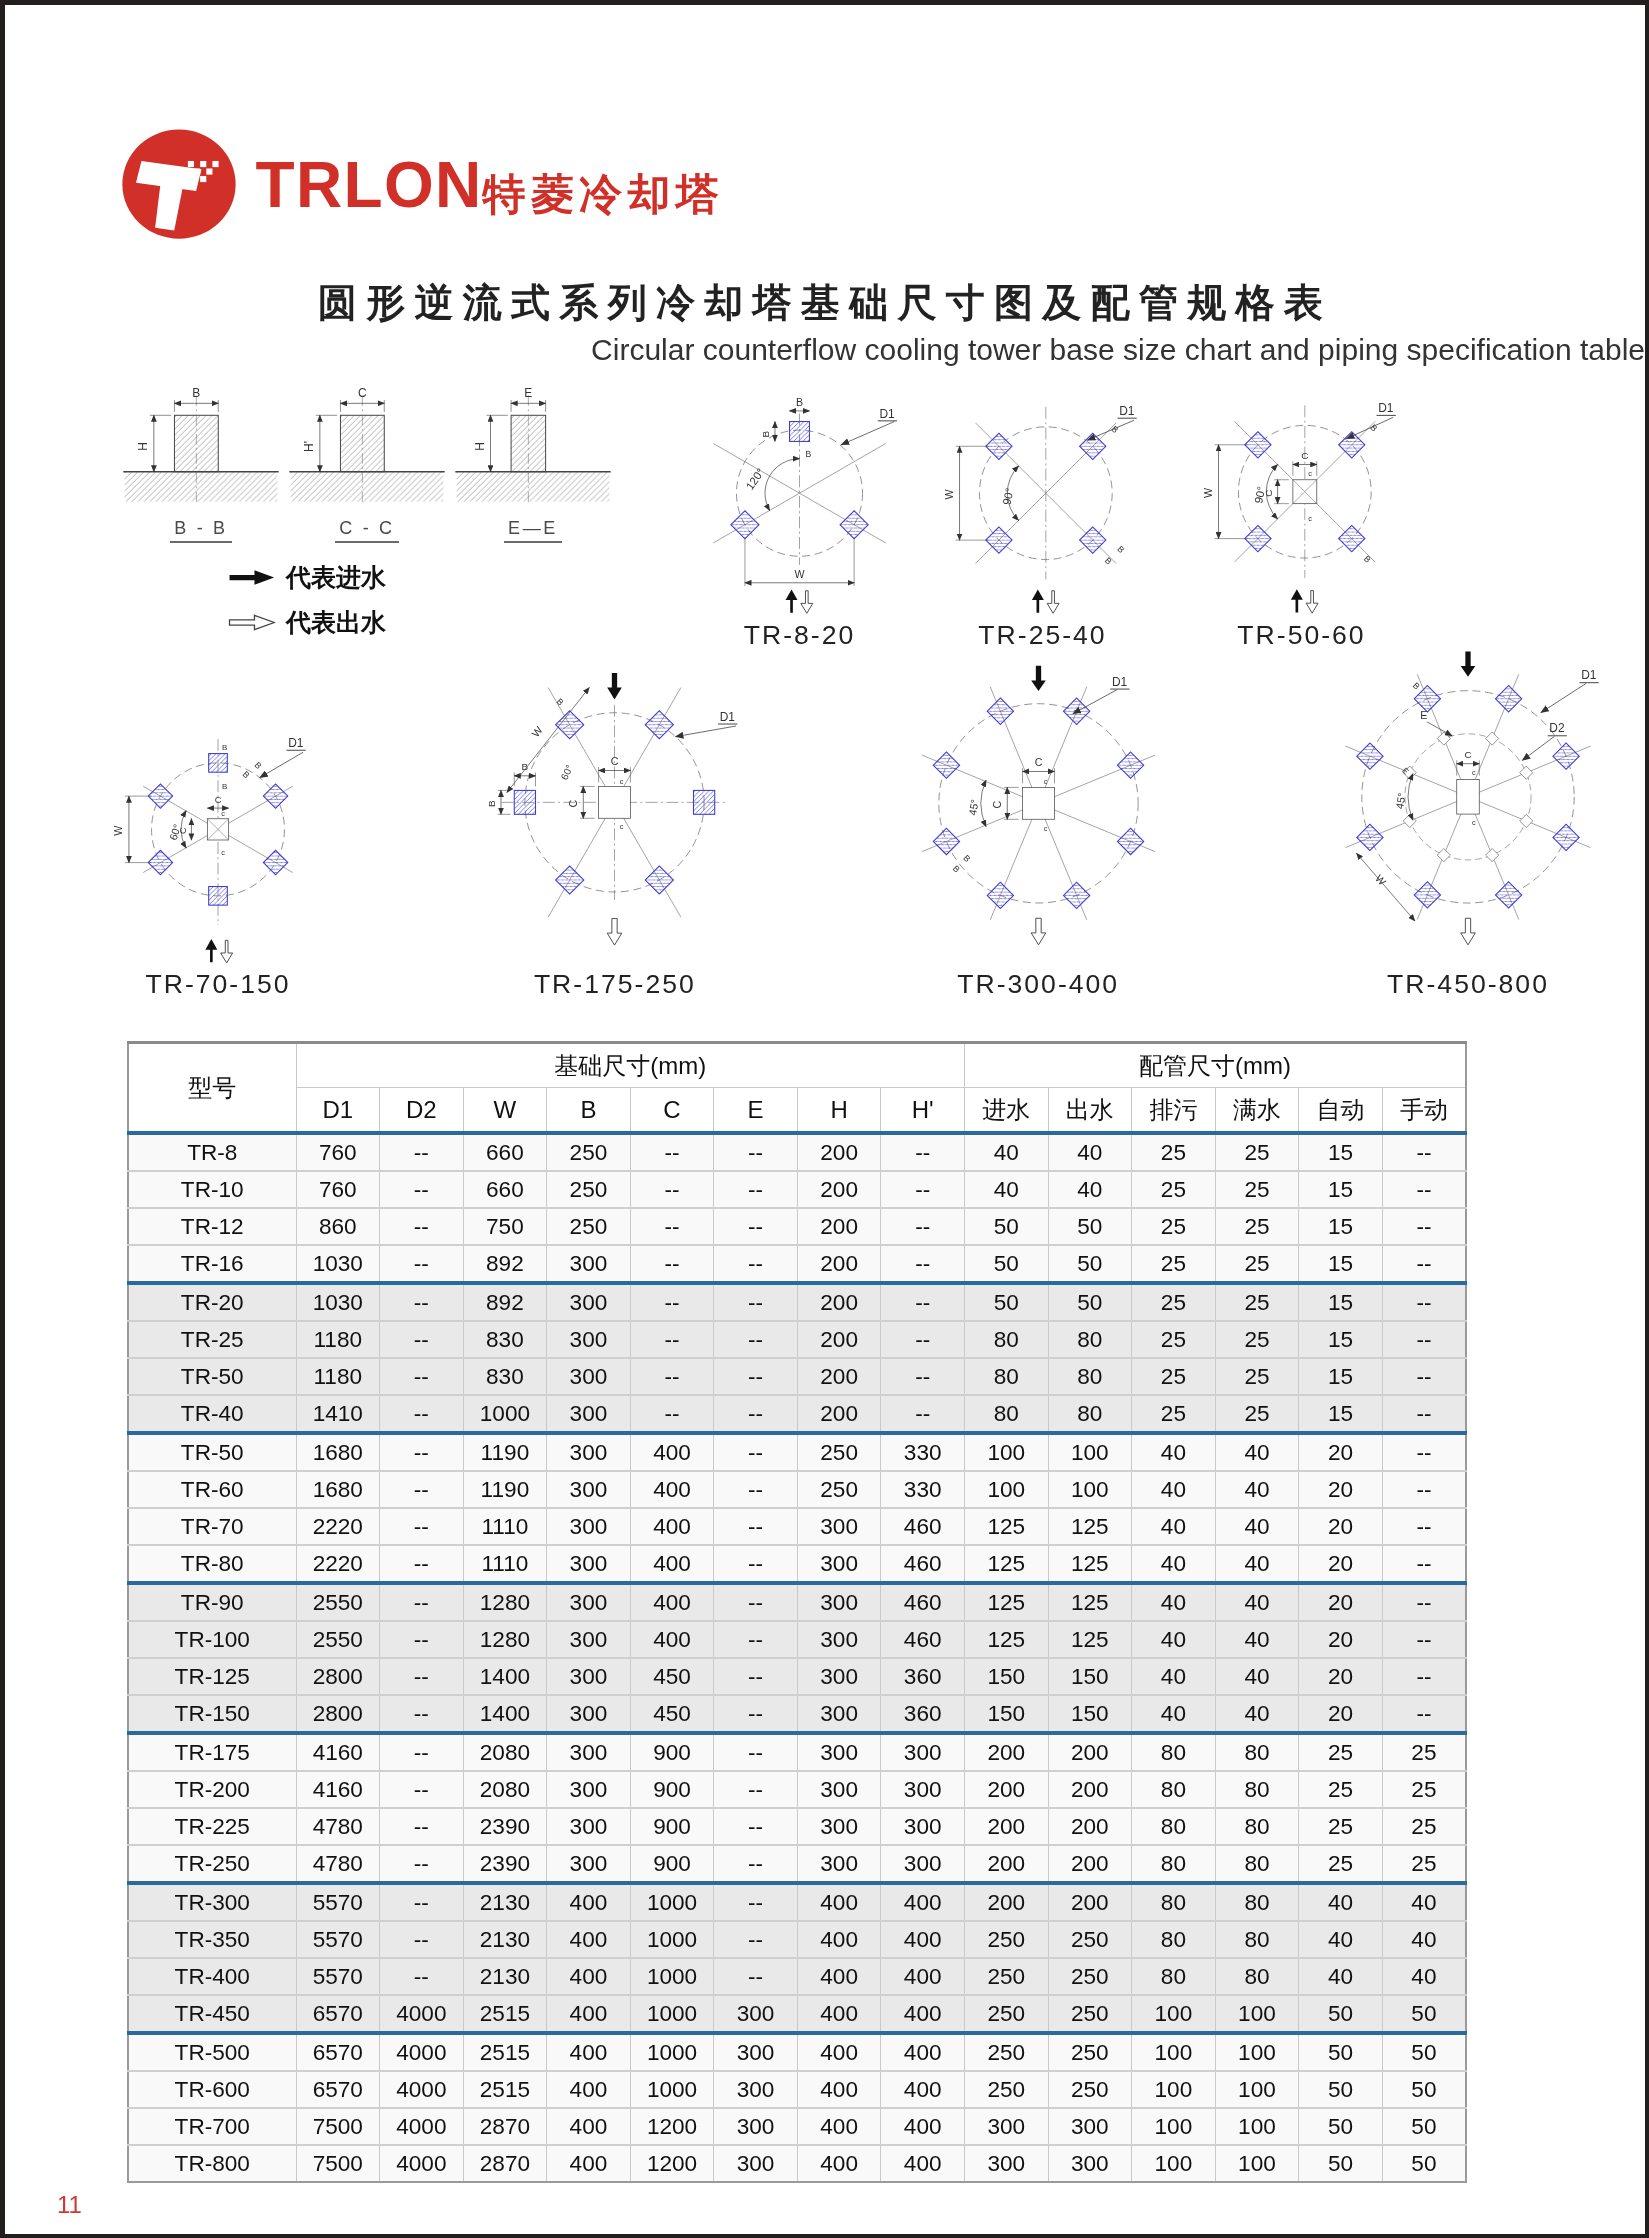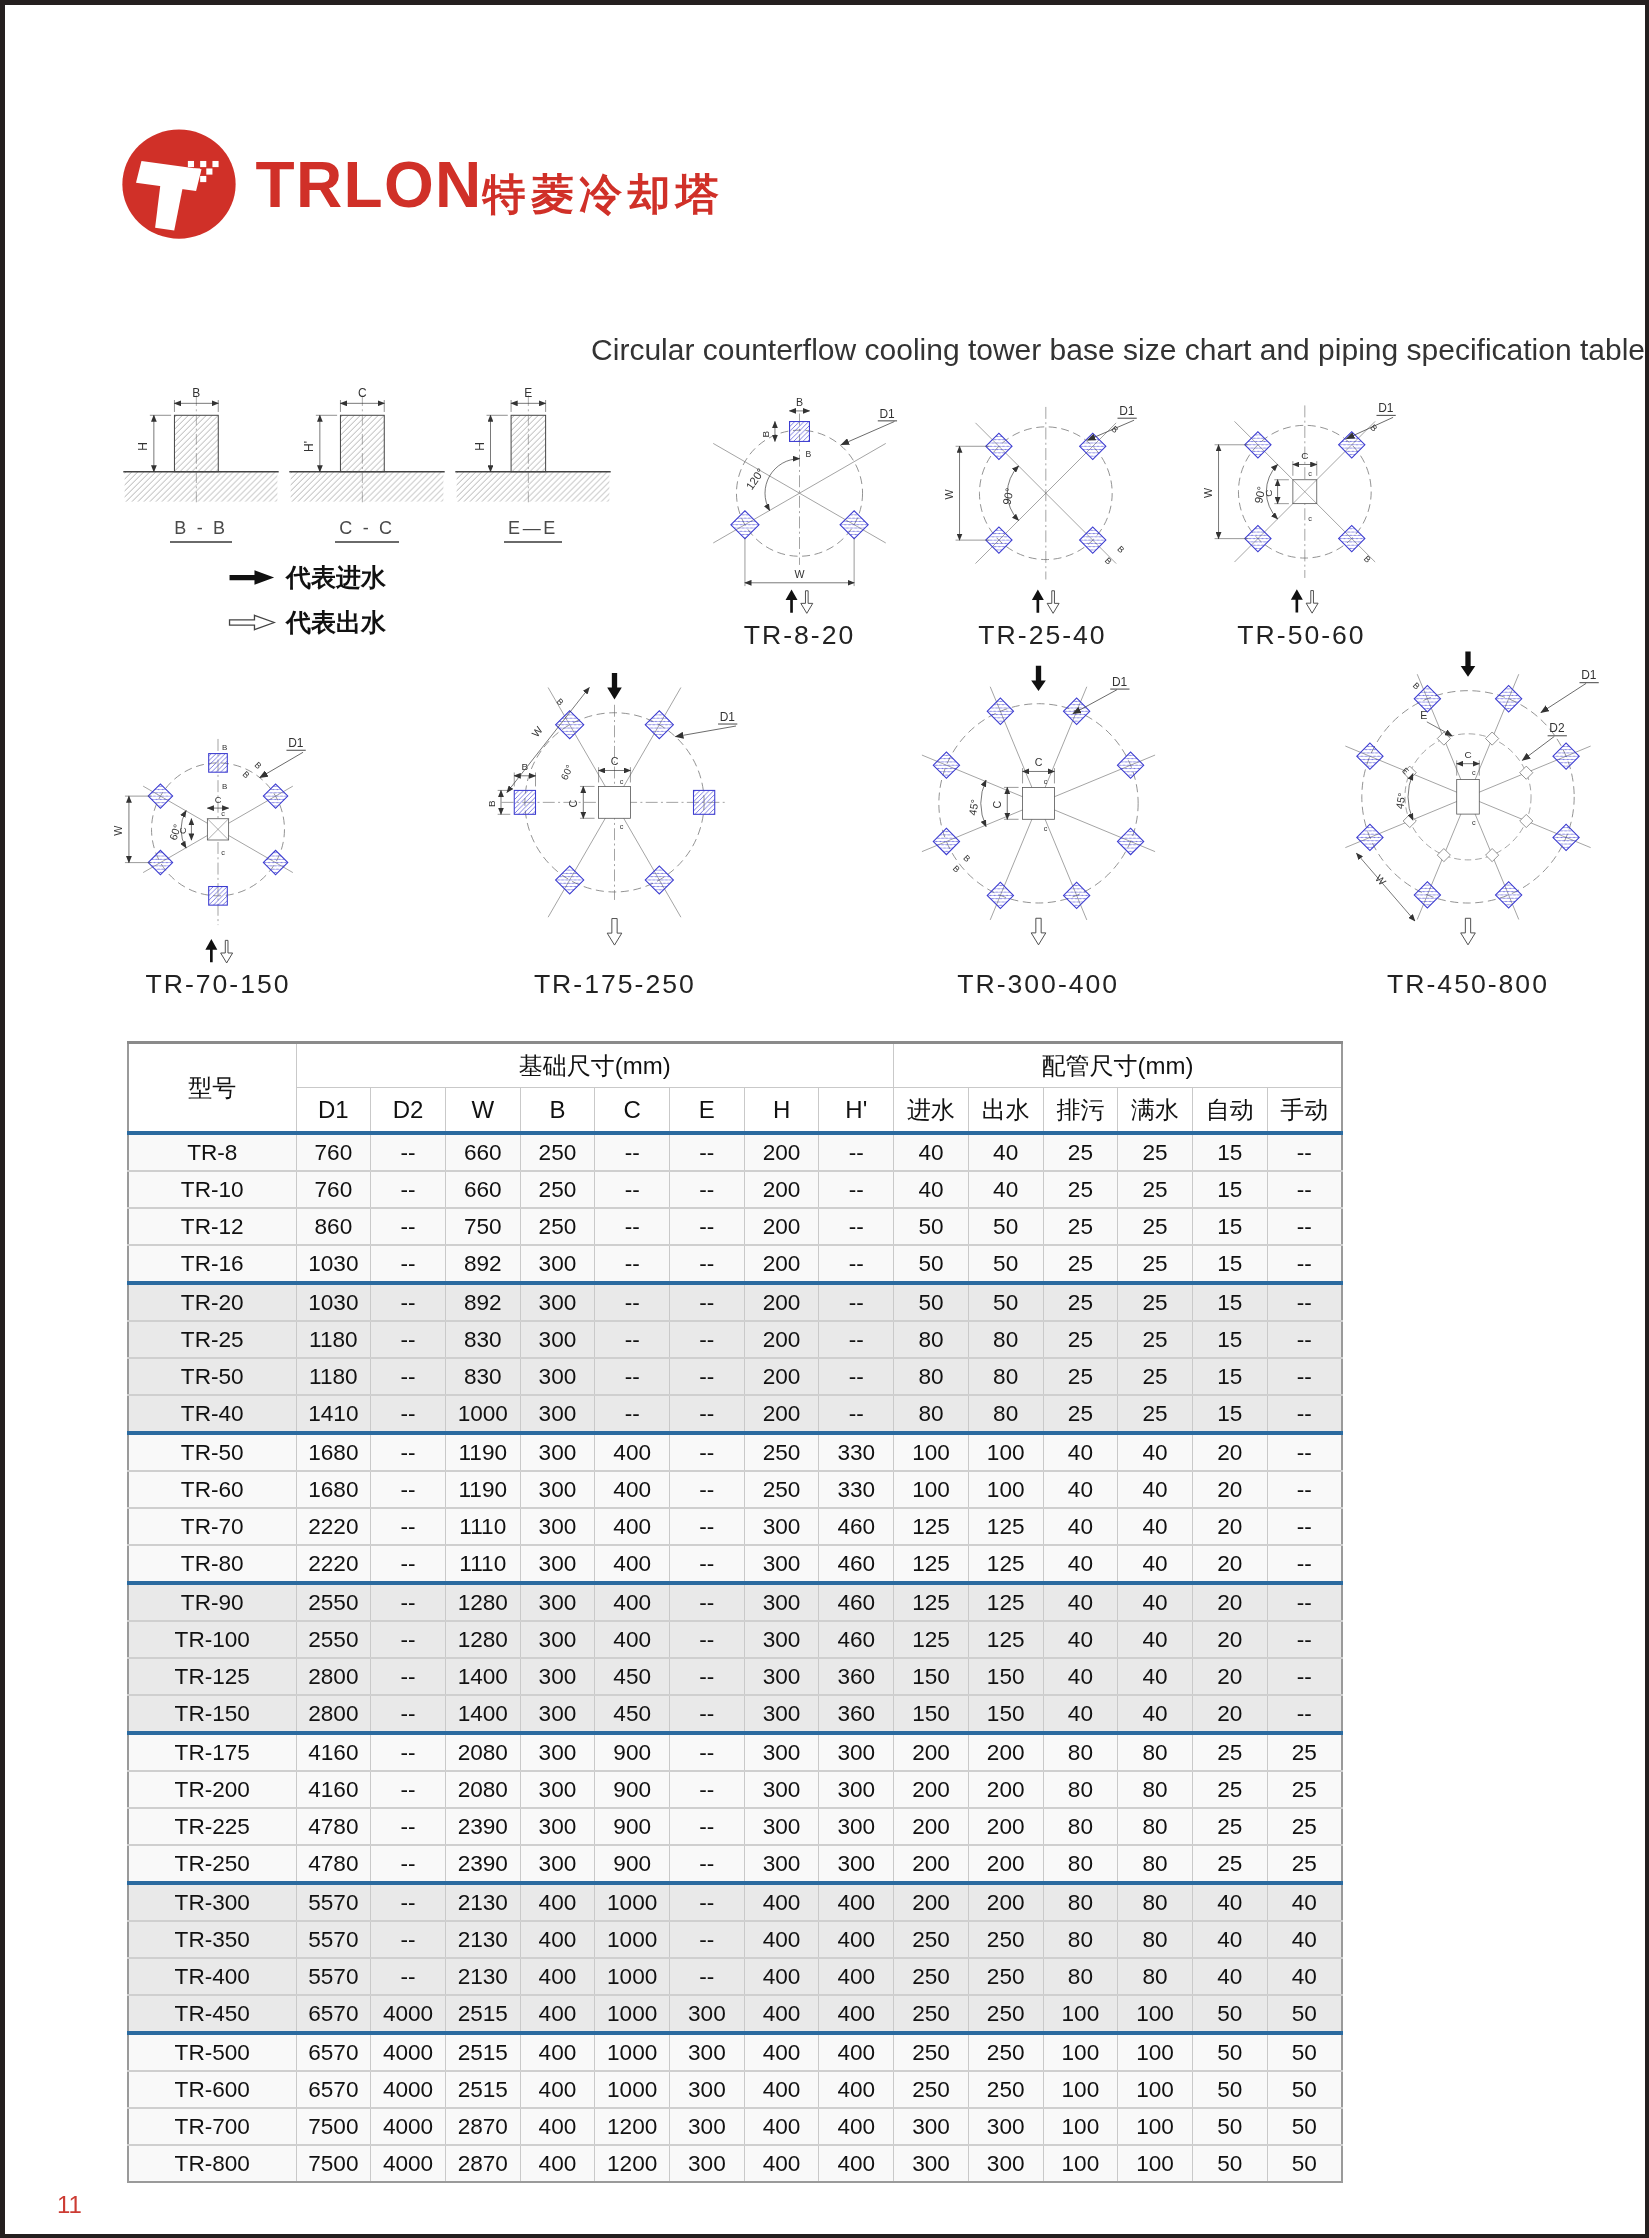--- a/index.html
+++ b/index.html
@@ -24,21 +24,21 @@
   .dia-col{display:flex;flex-direction:column;align-items:center;}
   .dia-caption{font-size:26.6px;color:#222;letter-spacing:2px;margin-top:4px;font-family:"Liberation Sans",sans-serif;}
   .sec-caption{font-size:18px;color:#4a4a4a;letter-spacing:2.7px;border-bottom:2px solid #6a6a6a;padding:0 4px 2px 4px;margin-top:1.3px;}
   .sections-wrap{display:flex;flex-direction:column;width:532px;}
   .sections-row{display:flex;}
   .legend{margin:17.3px 0 12px 110px;display:flex;flex-direction:column;row-gap:12px;}
   .legend-row{display:flex;align-items:center;column-gap:9px;}
   .legend-label{font-size:25px;font-weight:bold;color:#111;}
   svg text{font-family:"Liberation Sans",sans-serif;fill:#333;}
   
-  .spec-table{position:absolute;left:122px;top:1036px;width:1216px;border-collapse:collapse;table-layout:fixed;
+  .spec-table{position:absolute;left:122px;top:1036px;width:1340px;border-collapse:collapse;table-layout:fixed;
               border:2px solid #9a9a9a;border-top:3.3px solid #8a8a8a;background:#5eead4;}
   .spec-table col.c-model{width:168px;}
   .spec-table th{background:#ffffff;font-weight:normal;font-size:24px;color:#111;
                  border:0.7px solid #c9c9c9;height:41px;}
   .spec-table thead{border-bottom:4px solid #2b6a9f;}
   .spec-table td{font-size:22.6px;text-align:center;height:33px;color:#111;
                  border-left:0.7px solid #c9c9c9;border-top:2px solid #cfcfcf;background:#f9f9f9;}
   .spec-table tr.shade td{background:#e9e9e9;}
   .spec-table tr.group-sep td{border-top:4px solid #2b6a9f;}
   .th-model{font-size:25px;}
@@ -82,20 +82,21 @@
           <rect x="116" y="70" width="9" height="9"></rect>
       </g>
       <polygon points="60,64 94,69 78,150 50,146" fill="#ffffff"></polygon>
     </svg>
     <div class="logo-texts">
       <div class="logo-en">TRLON</div>
       <div class="logo-cn">特菱冷却塔</div>
     </div>
   </div>
 
+  <div class="title-cn">圆形逆流式系列冷却塔基础尺寸图及配管规格表</div>
   <div class="title-en">Circular counterflow cooling tower base size chart and piping specification table</div>
 
   <div class="dia-row1">
 
     <div class="sections-wrap">
       <div class="sections-row">
 
         <div class="dia-col">
           <svg width="166" height="145" viewBox="0 0 250 218">
             <rect x="10" y="150" width="230" height="45" fill="url(#hg)"></rect>

